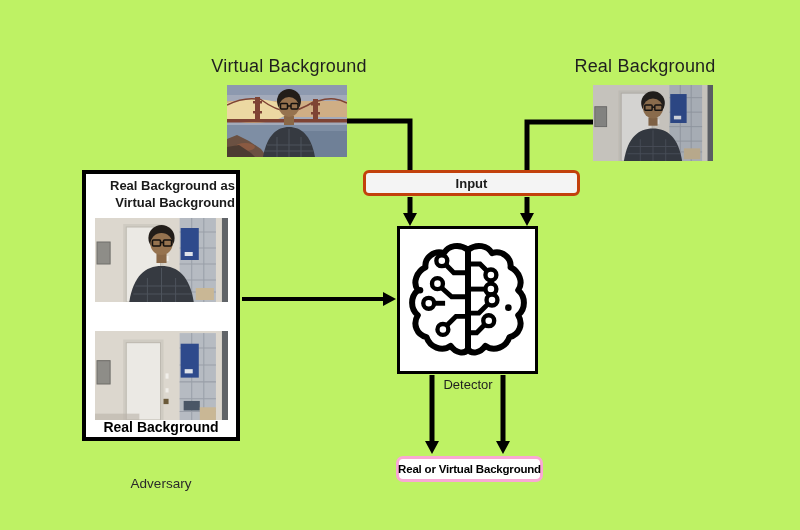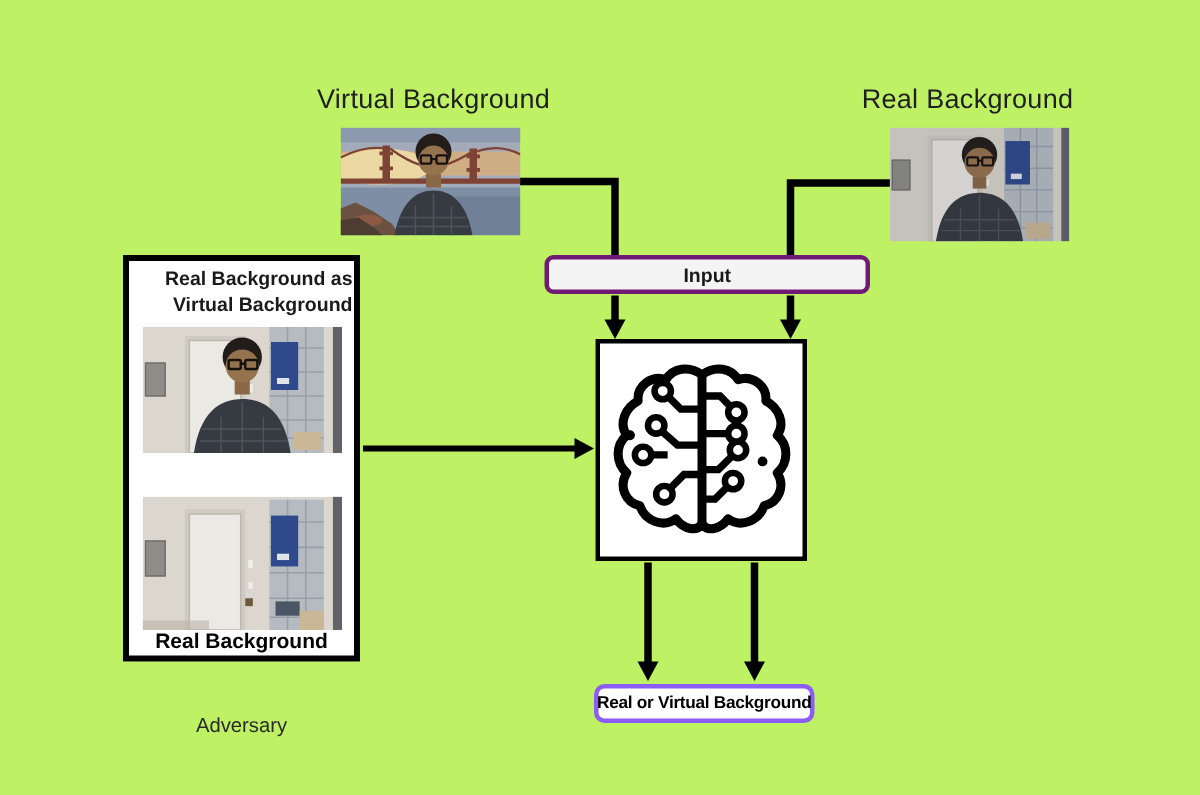--- a/index.html
+++ b/index.html
@@ -32,21 +32,21 @@
     overflow: hidden;
   }
   .photo svg { display: block; width: 100%; height: 100%; }
   .vb-img { left: 227px; top: 85px; width: 120px; height: 72px; }
   .rb-img { left: 593px; top: 85px; width: 120px; height: 76px; }
   .input-box {
     position: absolute;
     left: 363px; top: 170px;
     width: 217px; height: 26px;
     background: #f4f4f4;
-    border: 3px solid #701a75;
+    border: 3px solid #c2410c;
     border-radius: 6px;
     display: flex; align-items: center; justify-content: center;
     font-size: 13px; font-weight: bold; color: #1a1a1a;
   }
   .detector-box {
     position: absolute;
     left: 397px; top: 226px;
     width: 141px; height: 148px;
     background: #ffffff;
     border: 3px solid #000000;
@@ -58,21 +58,21 @@
     left: 398px; top: 377px;
     width: 140px;
     text-align: center;
     font-size: 13px; color: #1f1f1f;
   }
   .output-box {
     position: absolute;
     left: 396px; top: 456px;
     width: 147px; height: 26px;
     background: #ffffff;
-    border: 3px solid #8b5cf6;
+    border: 3px solid #f9a8d4;
     border-radius: 7px;
     display: flex; align-items: center; justify-content: center;
     font-size: 11.5px; font-weight: bold; color: #000000;
     letter-spacing: -0.2px;
     white-space: nowrap;
   }
   .adversary-box {
     position: absolute;
     left: 82px; top: 170px;
     width: 158px; height: 271px;
@@ -214,20 +214,21 @@
       <circle cx="76" cy="32" r="5" fill="#fff" stroke="#000" stroke-width="4"></circle>
       <path d="M55,45 L70,45" fill="none" stroke="#000" stroke-width="4.5"></path>
       <circle cx="76" cy="45" r="5" fill="#fff" stroke="#000" stroke-width="4"></circle>
       <path d="M55,67 L65,67 L73,59" fill="none" stroke="#000" stroke-width="4.5"></path>
       <circle cx="77" cy="55" r="5" fill="#fff" stroke="#000" stroke-width="4"></circle>
       <path d="M55,85 L63,85 L70,78" fill="none" stroke="#000" stroke-width="4.5"></path>
       <circle cx="74" cy="74" r="5" fill="#fff" stroke="#000" stroke-width="4"></circle>
       <circle cx="92" cy="62" r="3" fill="#000"></circle>
     </svg>
   </div>
+  <div class="detector-label">Detector</div>
 
   <div class="output-box">
     <span>Real or Virtual Background</span>
   </div>
 
   <div class="adversary-box"></div>
   <div class="adv-title">Real Background as Virtual Background</div>
 
   <div class="photo adv-img1">
     <svg viewBox="0 0 132 84" xmlns="http://www.w3.org/2000/svg" preserveAspectRatio="none">

